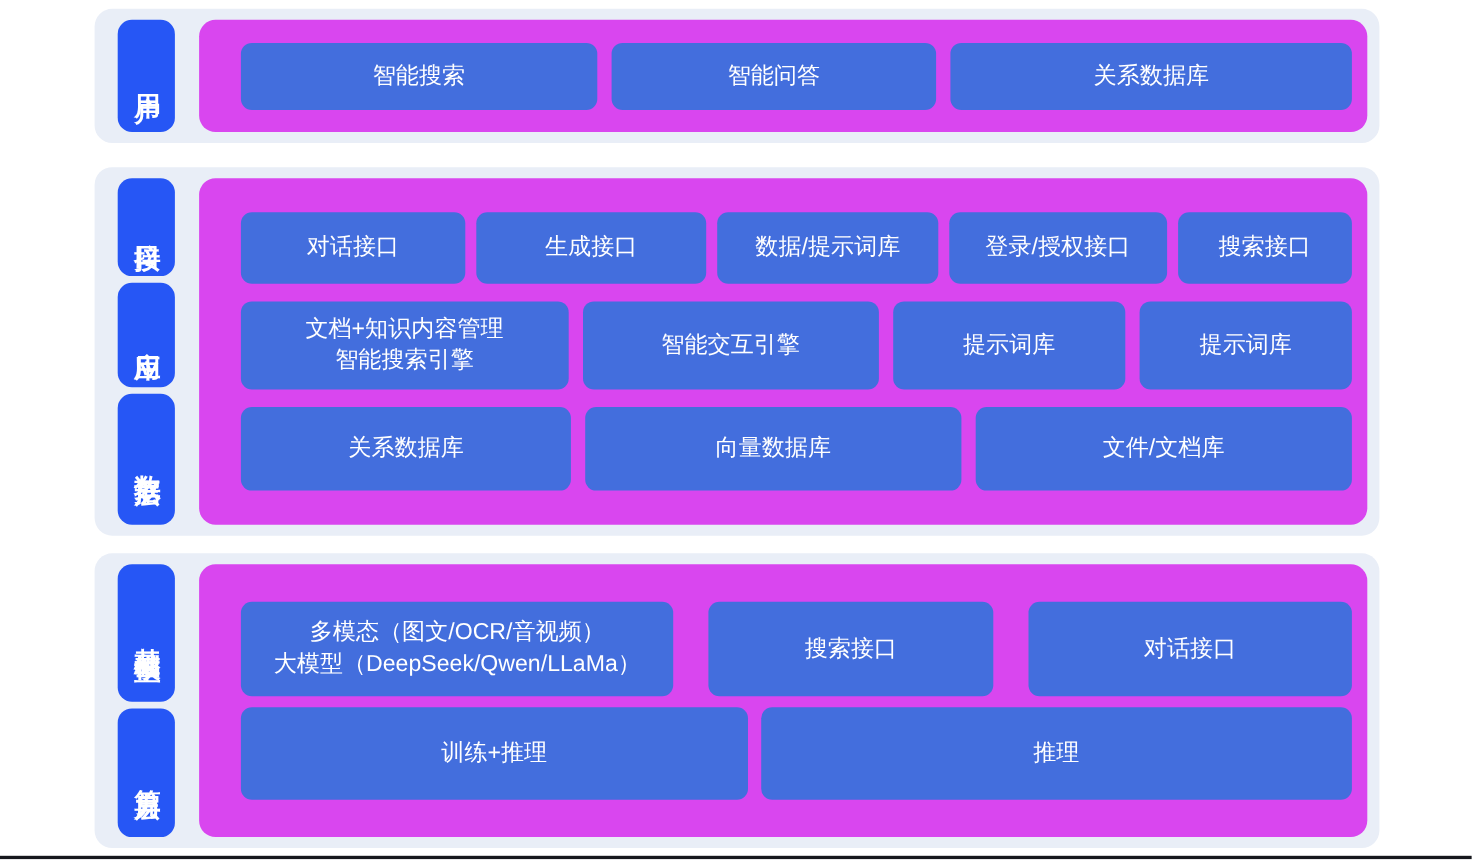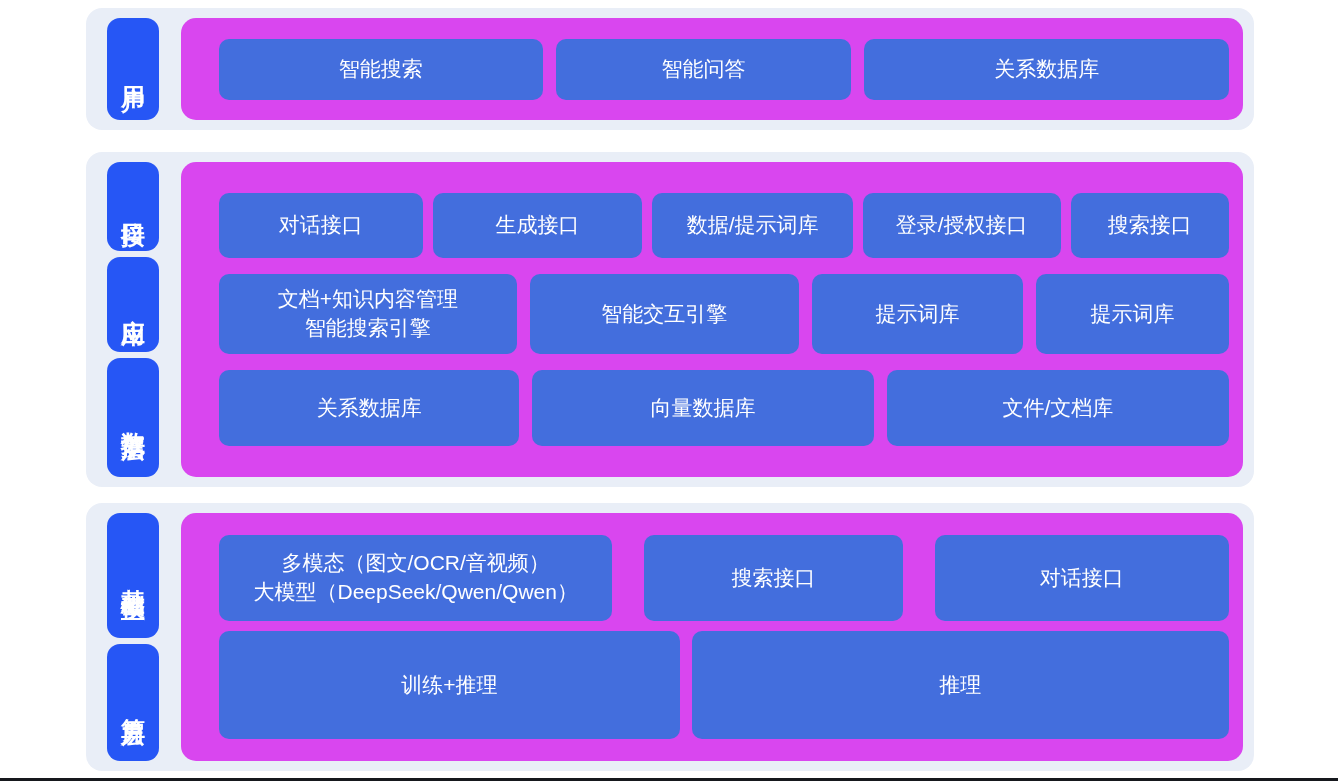--- a/index.html
+++ b/index.html
@@ -62,21 +62,21 @@
   
   .sec-1 .row{height:61px;gap:13px;}
   
   .sec-2 .panel{gap:16px;}
   .row-if{height:65px;gap:10px;}
   .row-app{height:80px;gap:13px;}
   .row-data{height:76px;gap:13px;}
   
   .sec-3 .panel{gap:10px;}
   .row-model{height:86px;gap:32px;}
-  .row-compute{height:108px;gap:12px;}
+  .row-compute{height:84px;gap:12px;}
   .bottom-rule{
     position:absolute;left:0;top:778px;
     width:1338px;height:3px;
     background:var(--rule-color,#16181d);
   }
 </style>
 </head>
 <body>
 
 <div class="page">
@@ -124,21 +124,21 @@
   </div>
 
   <div class="section sec-3">
     <div class="label-col">
       <div class="layer-label" style="flex-grow:123">基础模型</div>
       <div class="layer-label" style="flex-grow:116">算力层</div>
     </div>
     <div class="panel">
       <div class="row row-model">
         <div class="box" style="flex-grow:393">多模态（图文/OCR/音视频）
-大模型（DeepSeek/Qwen/Qwen）</div>
+大模型（DeepSeek/Qwen/LLaMa）</div>
         <div class="box" style="flex-grow:258">搜索接口</div>
         <div class="box" style="flex-grow:294">对话接口</div>
       </div>
       <div class="row row-compute">
         <div class="box" style="flex-grow:462">训练+推理</div>
         <div class="box" style="flex-grow:539">推理</div>
       </div>
     </div>
   </div>
 

